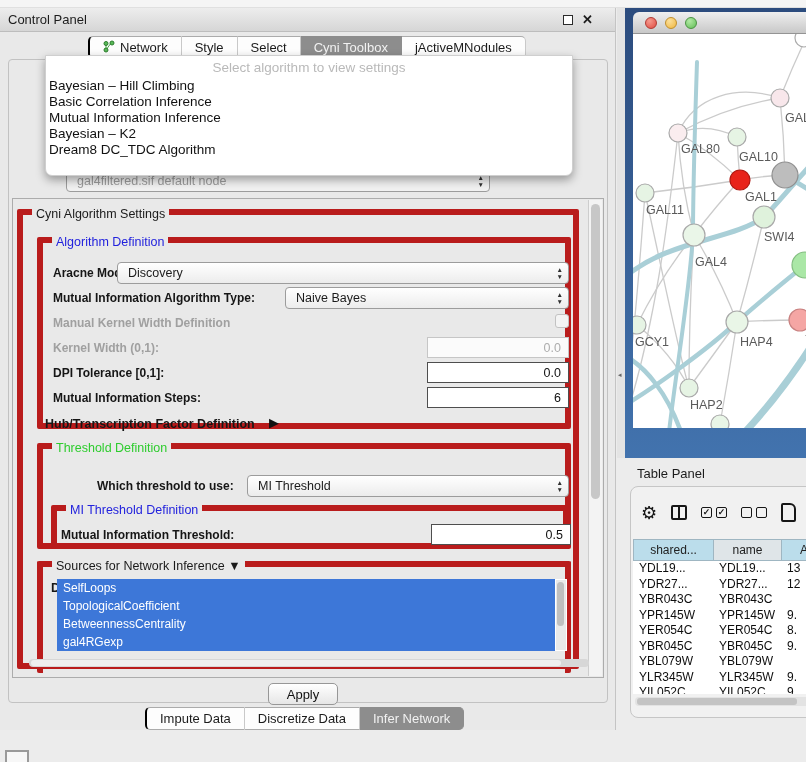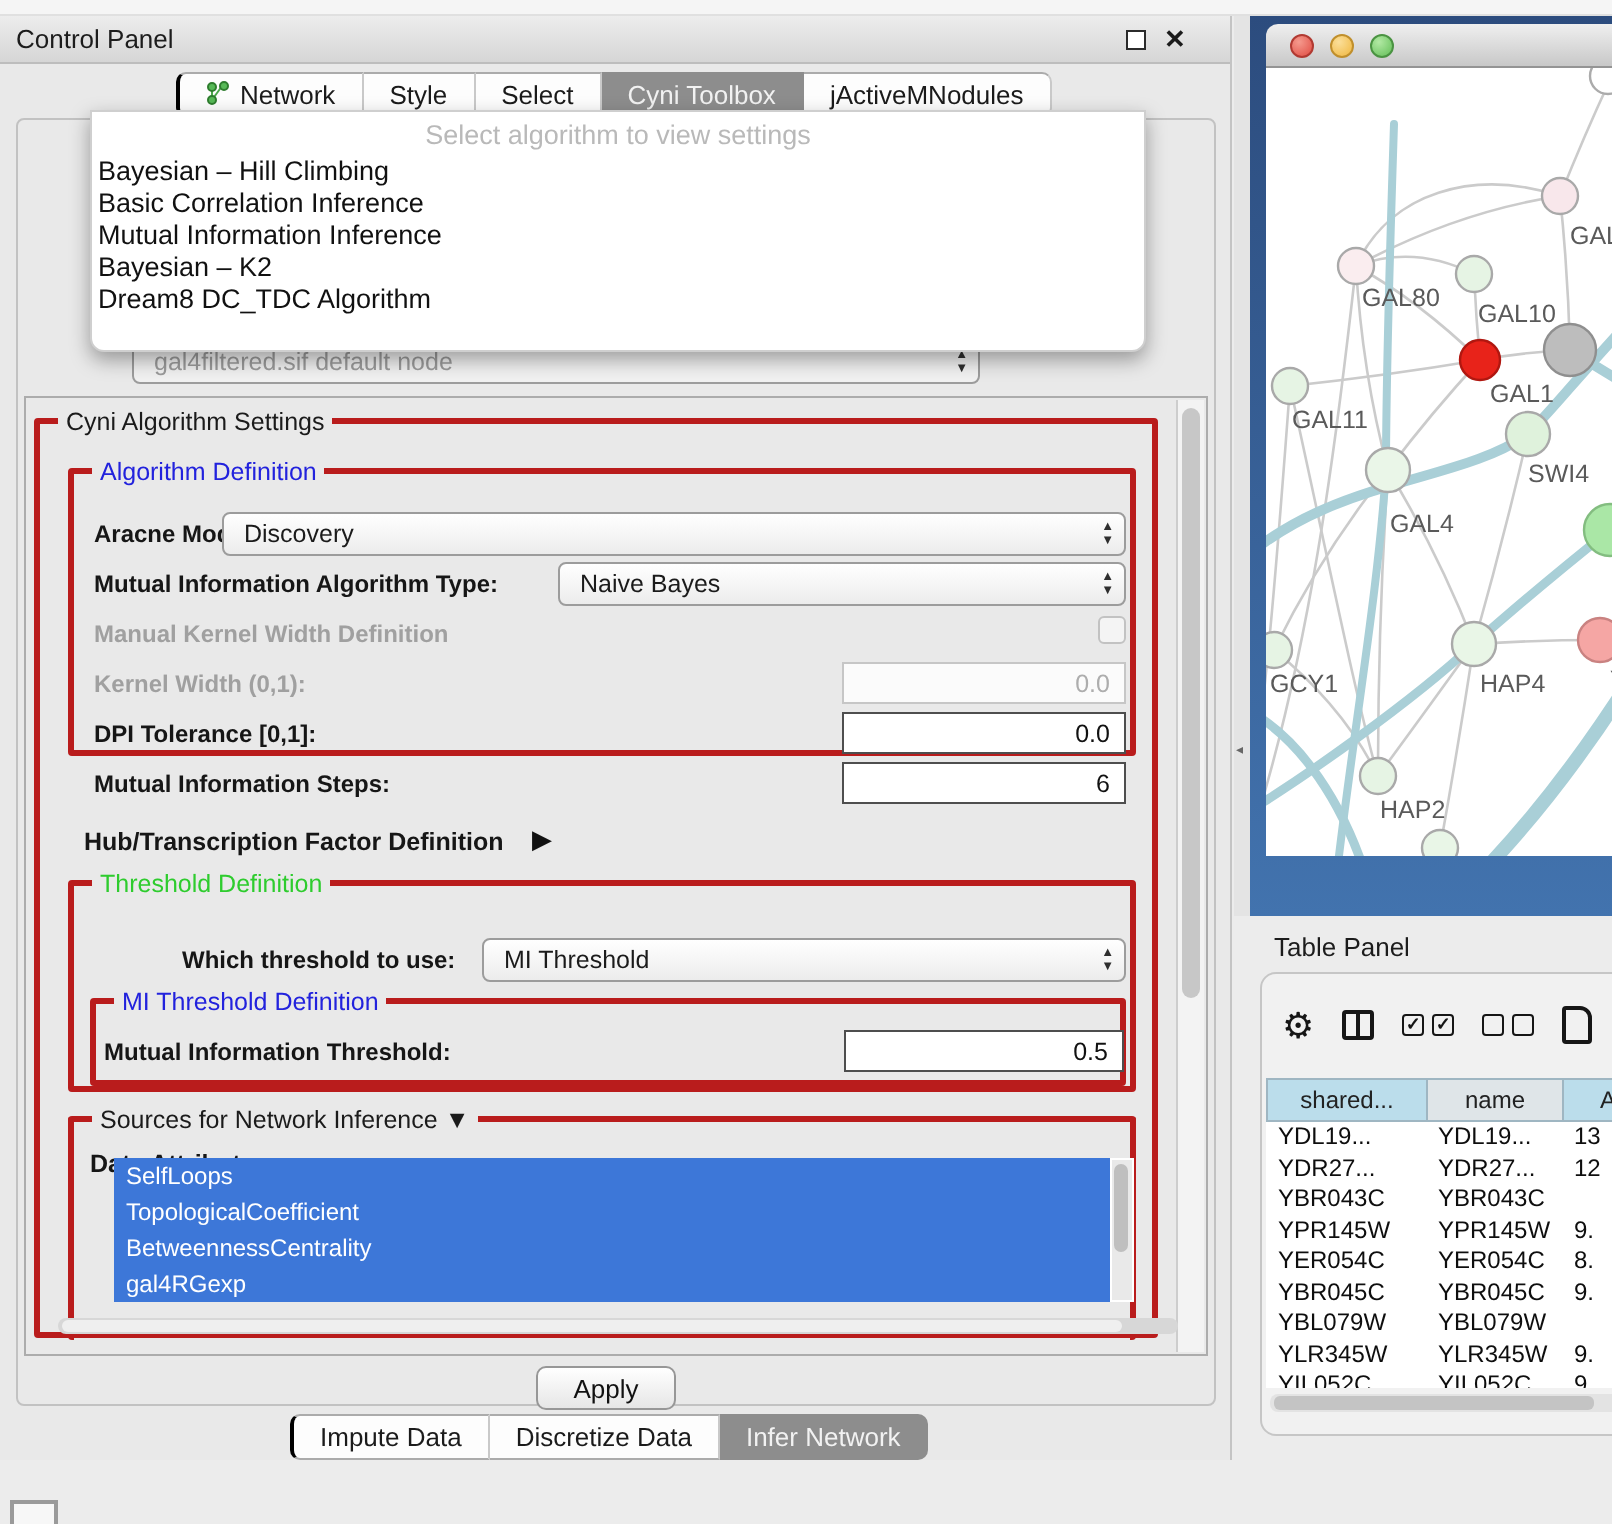--- a/index.html
+++ b/index.html
@@ -41,21 +41,21 @@
   #algo-placeholder { height:22px; display:flex; align-items:center; justify-content:center;
     color:#B9B9B9; font-size:13.5px; }
   .algo-item { font-size:13.5px; color:#111; line-height:16px; padding-left:3px; }
   .algo-item.bold { font-weight:bold; }
 
   
   #scroll-container { left:12px; top:190px; width:592px; height:480px; border:1px solid #ACACAC; background:#E9E9E9; }
   #v-scroll { position:absolute; right:1px; top:1px; width:14px; height:476px; background:#F3F3F3; border-left:1px solid #CDCDCD; }
   #v-thumb { position:absolute; left:2px; top:4px; width:9px; height:295px; background:#C7C7C7; border-radius:5px; }
 
-  .gb { position:absolute; border:3px solid #b91c1c; border-radius:2px;padding-left:40px; }
+  .gb { position:absolute; border:6px solid #b91c1c; border-radius:2px;padding-left:40px; }
   .gt { position:absolute; top:-8px; left:9px; background:#E9E9E9; padding:0 4px; font-size:12.5px; color:#1b1b1b; white-space:nowrap; }
   .gt.blue { color:#2222DD; } .gt.green { color:#2ECC2E; }
 
   .lbl { position:absolute; font-size:12px; font-weight:bold; color:#161616; white-space:nowrap; }
   .lbl.dis { color:#A0A0A0; }
   .fld { position:absolute; height:21px; border:1px solid #4E4E4E; background:#FFFFFF;
     font-size:12.5px; text-align:right; padding:0 7px; color:#111; font-family:"Liberation Sans",sans-serif; }
   .fld.dis { border:1px solid #C6C6C6; color:#ADADAD; background:#FBFBFB; }
   #manual-kernel-checkbox { left:550px; top:95px; width:14px; height:14px; border:1px solid #C2C2C2;
     border-radius:3px; background:#F4F4F4; }
@@ -158,21 +158,21 @@
   </div>
 
   <div class="abs" id="scroll-container">
     <div id="v-scroll">
         <div id="v-thumb"></div>
       </div>
 
     <div class="gb" style="left:4px; top:10px; width:562px; height:460px;">
       <span class="gt">Cyni Algorithm Settings</span>
 
-      <div class="gb" style="left:14px; top:22px; width:534px; height:144px;">
+      <div class="gb" style="left:14px; top:22px; width:534px; height:192px;">
         <span class="gt blue">Algorithm Definition</span>
 
         <span class="lbl" style="left:10px; top:23px;">Aracne Mode:</span>
         <div class="combo abs" style="left:74px; top:19px; width:452px;">
           <span>Discovery</span>
           <span class="stp">
               <span>▲</span>
               <span>▼</span>
             </span>
         </div>

